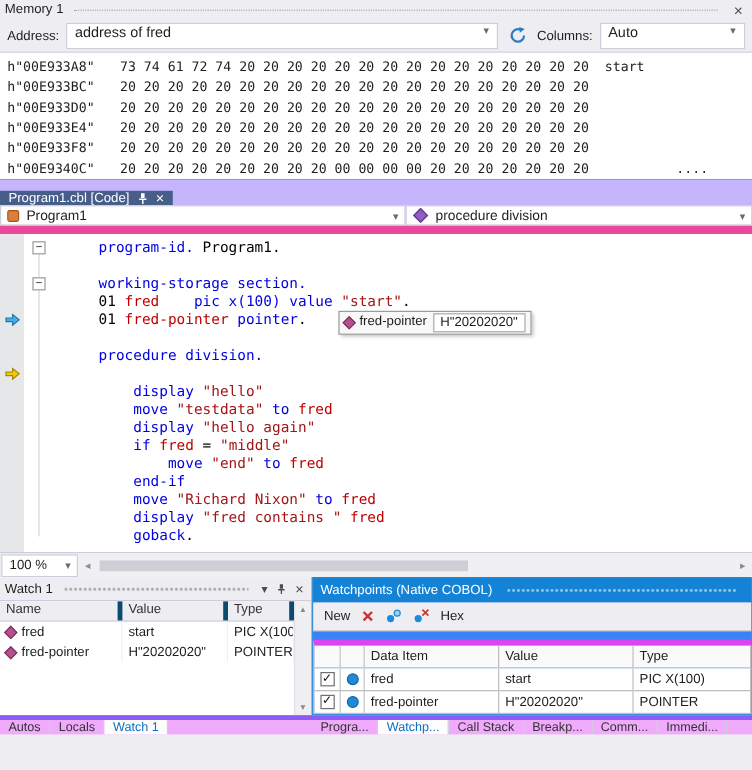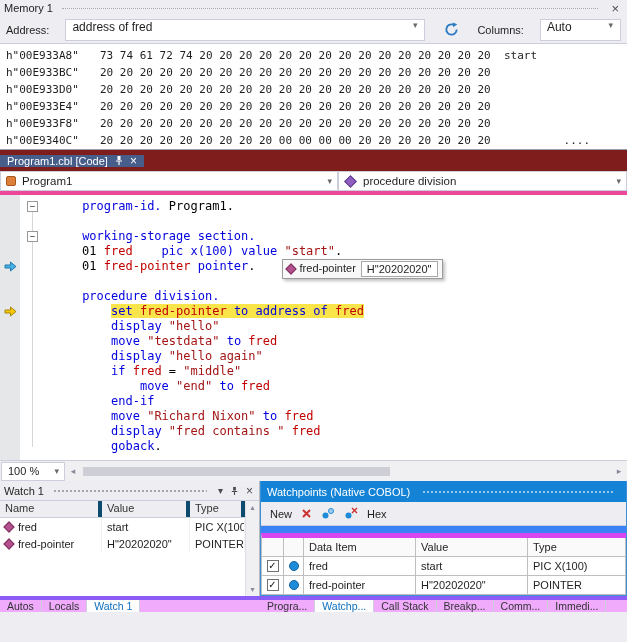--- a/index.html
+++ b/index.html
@@ -5,38 +5,38 @@
   *{box-sizing:border-box;margin:0;padding:0}
   html,body{width:627px;height:642px;overflow:hidden}
   body{font-family:"Liberation Sans",sans-serif;font-size:11px;color:#1e1e1e;background:#eeeef2}
   .app{width:627px;height:525px;display:flex;flex-direction:column;background:#eeeef2}
 
   
   .memory-panel{height:150px;display:flex;flex-direction:column;border-bottom:1px solid #98a0b0}
   .mem-title{height:16px;display:flex;align-items:center;padding:0 4px;gap:4px}
   .title-line{flex:1;height:0;border-top:1px dotted #a9a9b0;margin:0 5px}
   .xbtn{color:#4c4c4c;font-size:13px;line-height:13px;padding:0 4px;cursor:default}
-  .mem-toolbar{height:28px;display:flex;align-items:center;gap:16px;padding:0 6px;border-bottom:1px solid #cccedb}
+  .mem-toolbar{height:28px;display:flex;align-items:center;gap:6px;padding:0 6px;border-bottom:1px solid #cccedb}
   .combo{background:#fff;border:1px solid #cccedb;height:22px;display:flex;align-items:flex-start;padding:0 2px 0 6px;font-size:12px}
   .combo .dd{margin-left:auto;color:#6a6a6a;font-size:9px;padding:0 5px}
   .combo.addr{width:360px}
   .combo.cols{flex:1}
   .iconbtn{display:flex;align-items:center;justify-content:center;width:20px;height:20px}
   .mem-content{flex:1;background:#fff;font-family:"DejaVu Sans Mono",monospace;font-size:11px;padding:3px 0 0 6px;overflow:hidden}
   .mem-row{display:flex;height:17px;line-height:17px;white-space:pre}
   .mem-addr{width:94px;flex:0 0 94px}
   .mem-bytes{width:404px;flex:0 0 404px}
   .mem-ascii{flex:1;overflow:hidden}
 
   
   .editor{height:331px;display:flex;flex-direction:column}
-  .doc-tabstrip{height:21px;background:#7f1d1d;display:flex;align-items:center}
+  .doc-tabstrip{height:21px;background:#c4b5fd;display:flex;align-items:flex-end}
   .doc-tab{background:#485e8a;color:#fff;display:flex;align-items:center;gap:6px;padding:0 7px;font-size:11px}
   .tabx{color:#fff;font-size:12px;line-height:12px}
-  .navbar{height:24px;display:flex;border-bottom:4px solid #ec4899;background:#4c1d95}
+  .navbar{height:24px;display:flex;border-bottom:7px solid #ec4899;background:#4c1d95}
   .nav-combo{display:flex;align-items:center;gap:6px;background:#fff;border:1px solid #cccedb;padding:0 5px;font-size:11.5px}
   .nav-combo.left{width:338px}
   .nav-combo.right{flex:1}
   .nav-combo .dd{margin-left:auto;color:#6a6a6a;font-size:9px}
   .ic-program{width:10px;height:10px;background:#dd7f3b;border:1px solid #a8571a;border-radius:2px;flex:0 0 10px}
   .ic-method{width:9px;height:9px;background:#8f5ec0;border:1px solid #5e3a85;transform:rotate(45deg);flex:0 0 9px;margin:0 2px}
   .code-area{position:relative;height:265px;overflow:hidden;padding-top:4px;font-family:"DejaVu Sans Mono",monospace;
     background:linear-gradient(to right,#e6e7e8 0,#e6e7e8 20px,#ffffff 20px)}
   .outline-vline{position:absolute;left:32px;top:12px;height:240px;border-left:1px solid #d6d6d6}
   .code-line{display:flex;height:15px;line-height:15px;align-items:center}
@@ -214,21 +214,20 @@
             <span class="g-outline"></span>
             <span class="code-text"><span class="tok-p">     </span><span class="tok-k">procedure division.</span></span>
           </div>
           <div class="code-line">
             <span class="g-bp">
               <svg width="13" height="11" viewBox="0 0 13 11">
                 <path d="M1 4 H6.5 V1 L12 5.5 L6.5 10 V7 H1 Z" fill="#f5c80a" stroke="#a8860b" stroke-width="1"></path>
               </svg>
             </span>
             <span class="g-outline"></span>
-            <span class="code-text"><span class="tok-p">         </span><span class="hl"><span class="tok-k">set</span><span class="tok-p"> </span><span class="tok-n">fred-pointer</span><span class="tok-p"> </span><span class="tok-k">to address of</span><span class="tok-p"> </span><span class="tok-n">fred</span></span></span>
           </div>
           <div class="code-line">
             <span class="g-bp"></span>
             <span class="g-outline"></span>
             <span class="code-text"><span class="tok-p">         </span><span class="tok-k">display</span><span class="tok-p"> </span><span class="tok-s">"hello"</span></span>
           </div>
           <div class="code-line">
             <span class="g-bp"></span>
             <span class="g-outline"></span>
             <span class="code-text"><span class="tok-p">         </span><span class="tok-k">move</span><span class="tok-p"> </span><span class="tok-s">"testdata"</span><span class="tok-p"> </span><span class="tok-k">to</span><span class="tok-p"> </span><span class="tok-n">fred</span></span>

